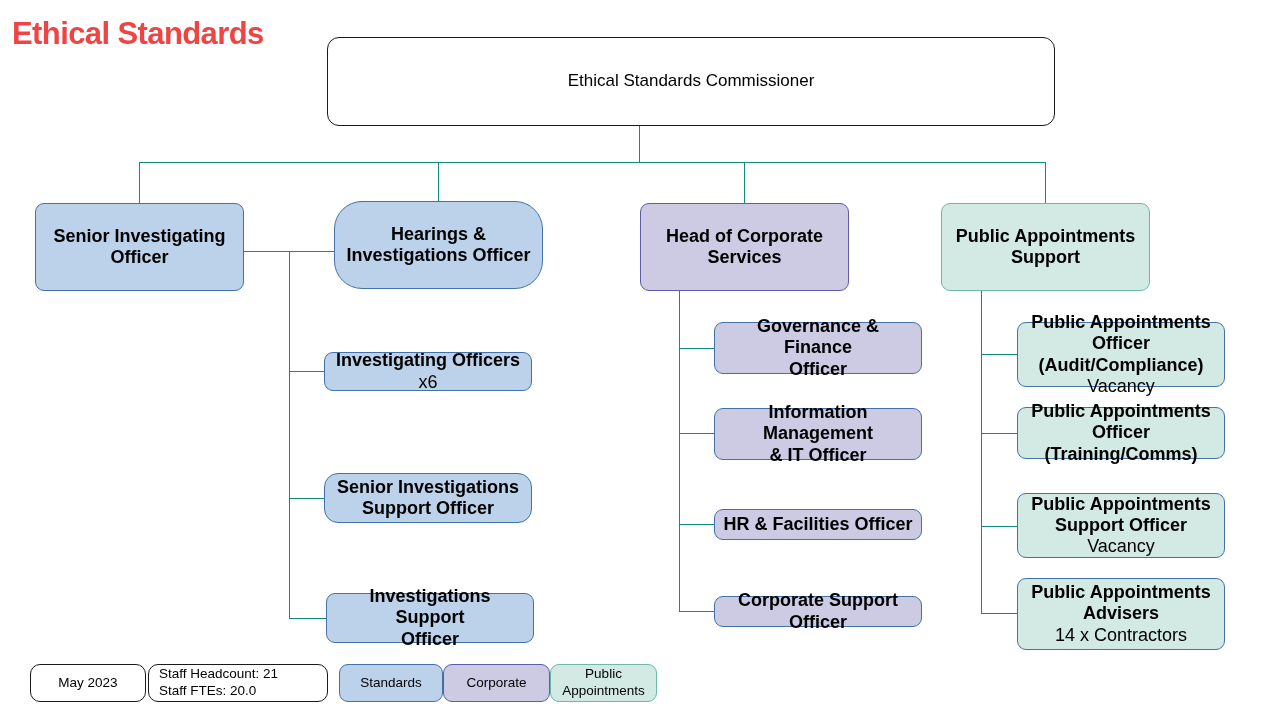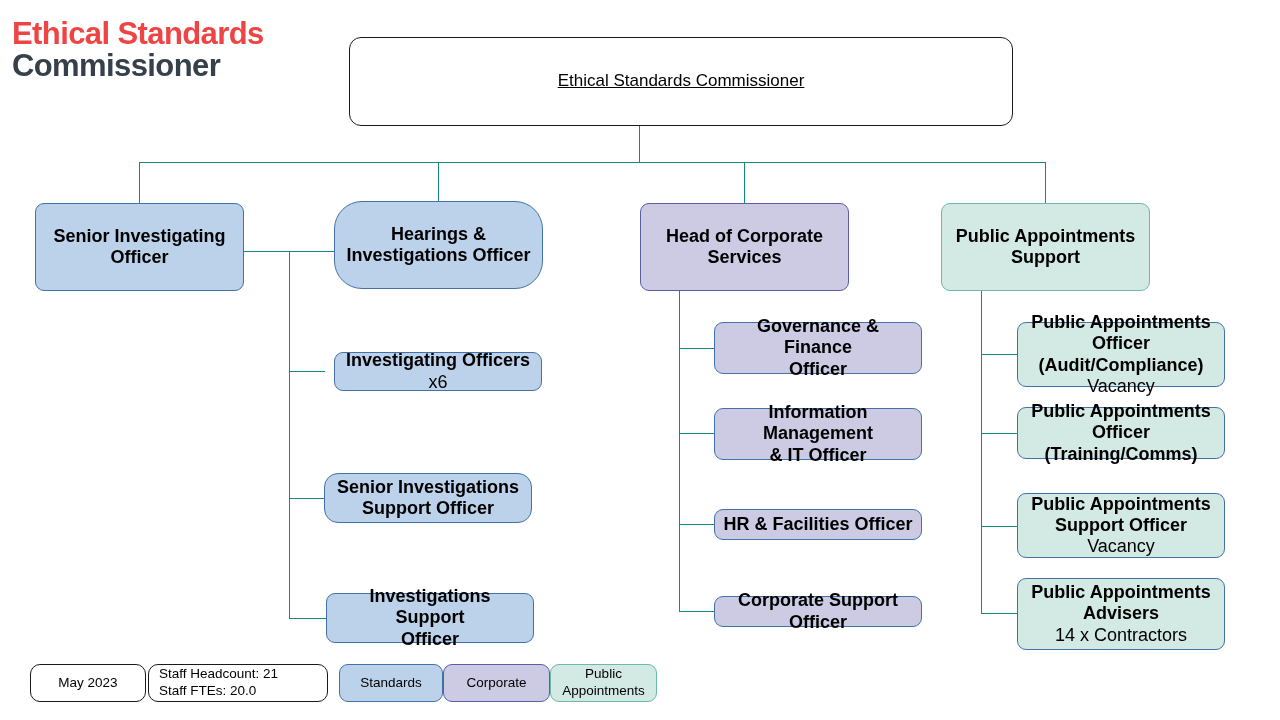--- a/index.html
+++ b/index.html
@@ -135,24 +135,23 @@
     border: 1.4px solid #6cb8ad;
   }
 </style>
 </head>
 <body>
 
 <div id="canvas">
 
   <div id="logo">
     <span class="line1">Ethical Standards</span>
-    <span class="line2">Commissioner</span>
-  </div>
-
-  <div class="node root" style="left:349px; top:37px; width:664px; height:89px;text-decoration:underline;">
+  </div>
+
+  <div class="node root" style="left:327px; top:37px; width:728px; height:89px;">
     <span class="title" style="font-weight:normal;">Ethical Standards Commissioner</span>
   </div>
 
   <div class="conn v" style="left:639px; top:126px; height:37px;"></div>
 
   <div class="conn h" style="left:139px; top:162px; width:907px;"></div>
 
   <div class="conn v" style="left:139px; top:162px; height:41px;"></div>
   <div class="conn v" style="left:438px; top:162px; height:39px;"></div>
   <div class="conn v" style="left:744px; top:162px; height:41px;"></div>
@@ -178,21 +177,21 @@
     <span class="title">Support</span>
   </div>
 
   <div class="conn h" style="left:244px; top:251px; width:90px;"></div>
 
   <div class="conn v" style="left:289px; top:251px; height:367px;"></div>
   <div class="conn h" style="left:289px; top:371px; width:36px;"></div>
   <div class="conn h" style="left:289px; top:498px; width:36px;"></div>
   <div class="conn h" style="left:289px; top:618px; width:37px;"></div>
 
-  <div class="node standards" style="left:324px; top:352px; width:208px; height:39px;margin-left:10px;">
+  <div class="node standards" style="left:324px; top:352px; width:208px; height:39px;">
     <span><span class="title">Investigating Officers</span><span class="inline-sub"> x6</span></span>
   </div>
 
   <div class="node standards" style="left:324px; top:473px; width:208px; height:50px;border-radius:14px;">
     <span class="title">Senior Investigations</span>
     <span class="title">Support Officer</span>
   </div>
 
   <div class="node standards" style="left:326px; top:593px; width:208px; height:50px;">
     <span class="title">Investigations Support</span>

